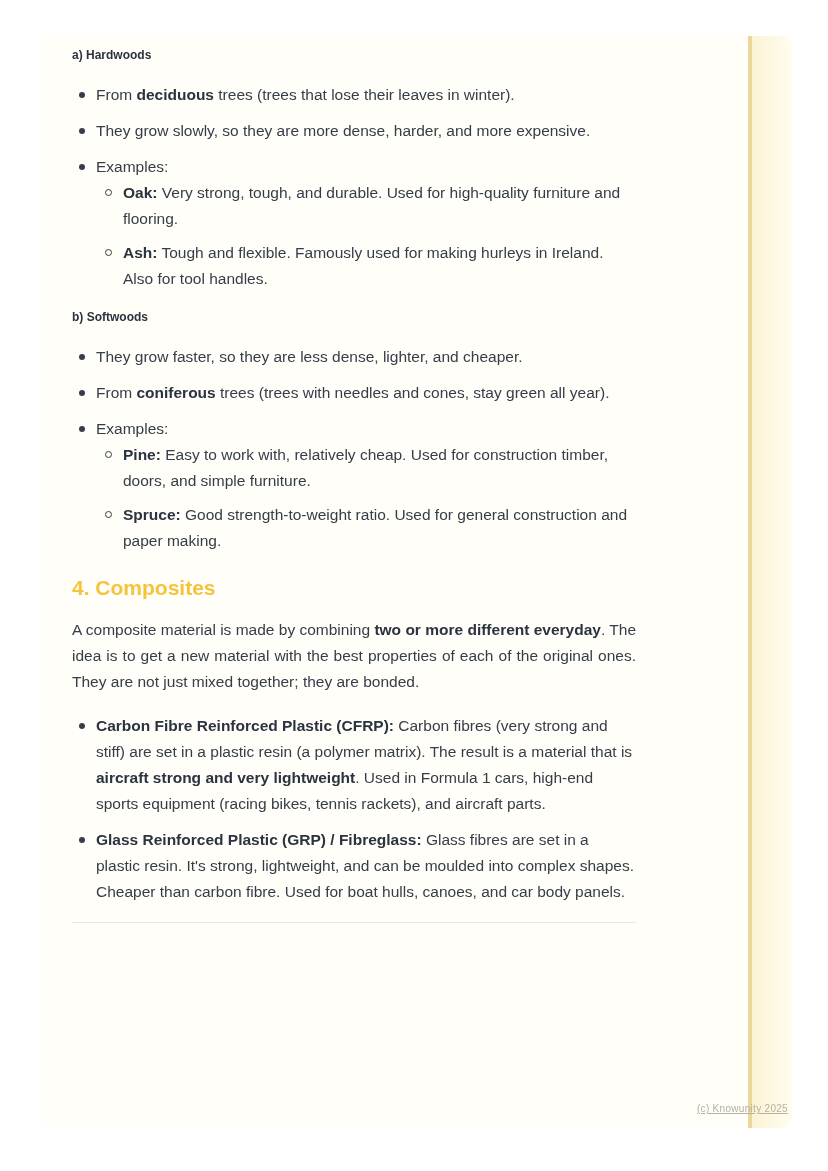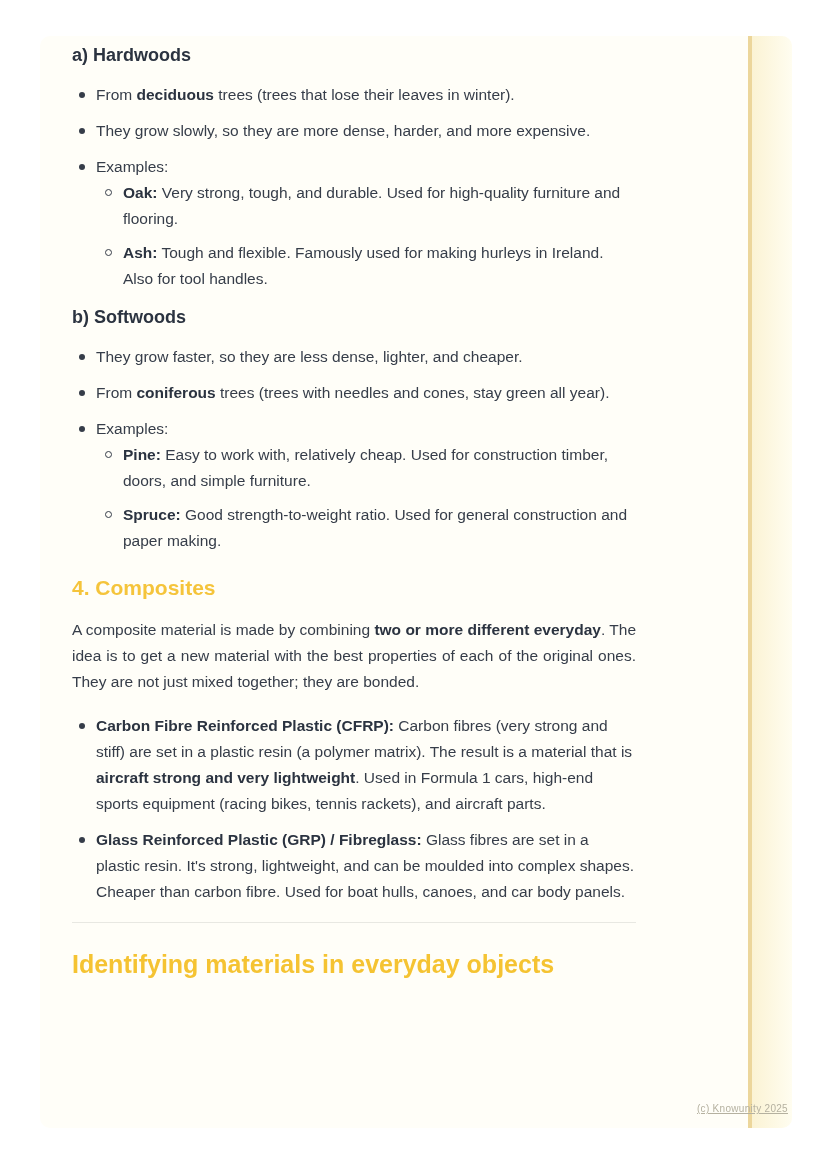--- a/index.html
+++ b/index.html
@@ -32,21 +32,21 @@
     width: 596px; 
     color: #363d49;
     font-size: 15.5px;
     line-height: 26px;
   }
   .content strong { color: #2b3340; font-weight: bold; }
   p { margin: 0; }
   p.justify { text-align: justify; }
   .intro { margin-bottom: 21px; }
   h3.sub-heading {
-    font-size: 18px; line-height: 22px;
+    font-size: 12px; line-height: 22px;
     color: #2b3340; margin: 0;
   }
   h3.sub-heading.softwoods { margin-top: 14px; }
   ul { list-style: none; margin: 0; padding: 0; }
   ul.l1 { margin-top: 16px; padding-left: 24px; }
   ul.l1 > li { position: relative; margin-bottom: 10px; }
   ul.l1 > li:last-child { margin-bottom: 0; }
   ul.l1 > li::before {
     content: "";
     position: absolute; left: -17px; top: 10px;
@@ -132,19 +132,18 @@
 
     <p class="justify composites-para"><span>A composite material is made by combining </span><strong>two or more different everyday</strong><span>. The idea is to get a new material with the best properties of each of the original ones. They are not just mixed together; they are bonded.</span></p>
 
     <ul class="l1 composites-list">
       <li><strong>Carbon Fibre Reinforced Plastic (CFRP):</strong><span> Carbon fibres (very strong and stiff) are set in a plastic resin (a polymer matrix). The result is a material that is </span><strong>aircraft strong and very lightweight</strong><span>. Used in Formula 1 cars, high-end sports equipment (racing bikes, tennis rackets), and aircraft parts.</span></li>
       <li><strong>Glass Reinforced Plastic (GRP) / Fibreglass:</strong><span> Glass fibres are set in a plastic resin. It's strong, lightweight, and can be moulded into complex shapes. Cheaper than carbon fibre. Used for boat hulls, canoes, and car body panels.</span></li>
     </ul>
 
     <hr class="divider">
 
-    <h1 class="big-gold-heading">Identifying materials in everyday objects</h1>
 
   </div>
 
   <div class="watermark">(c) Knowunity 2025</div>
 
 </div>
 
 </body></html>

